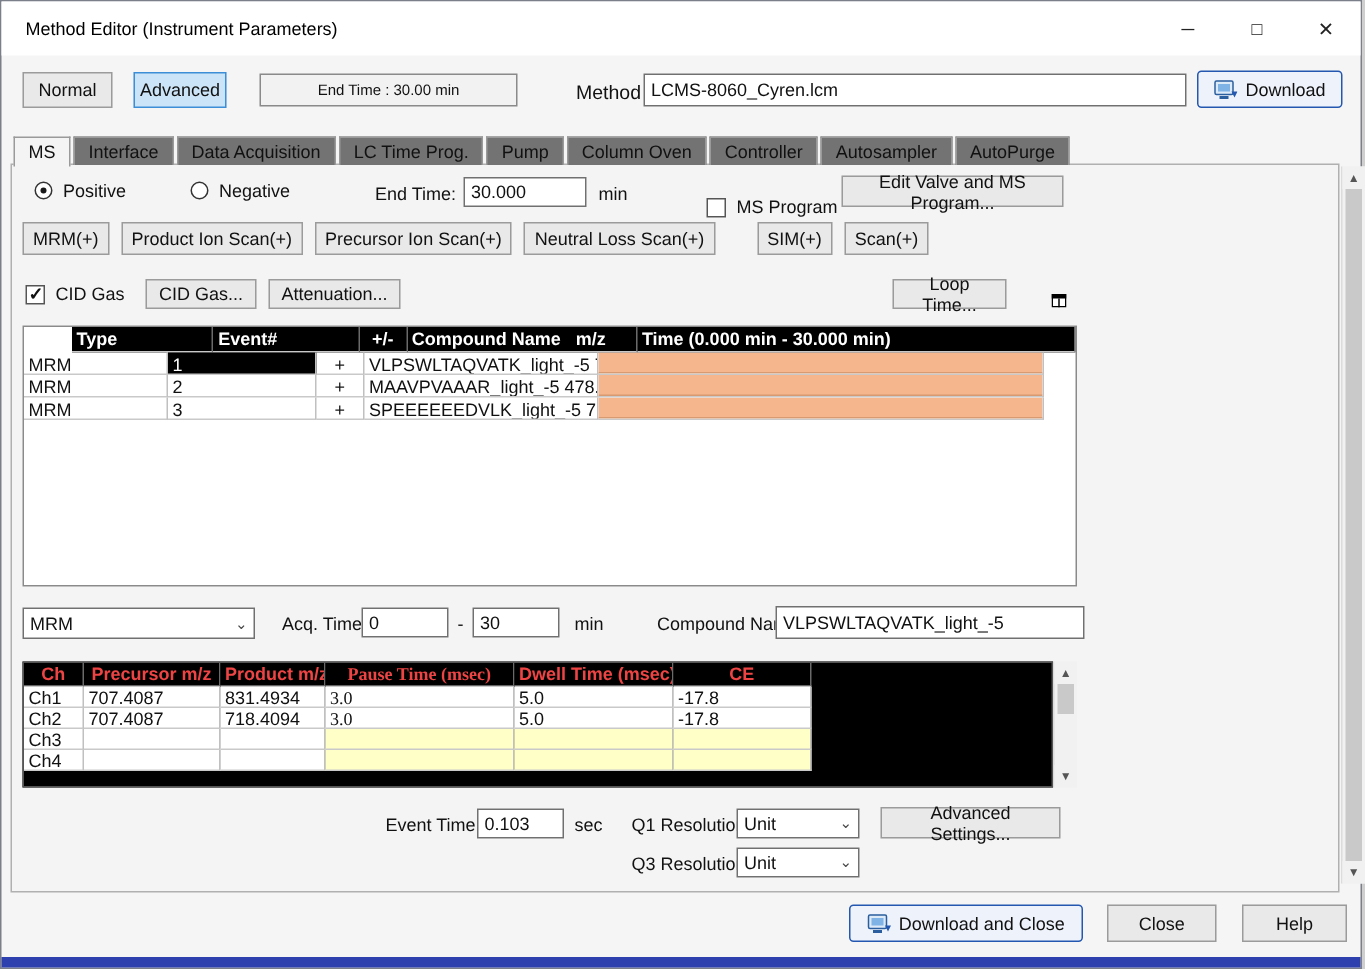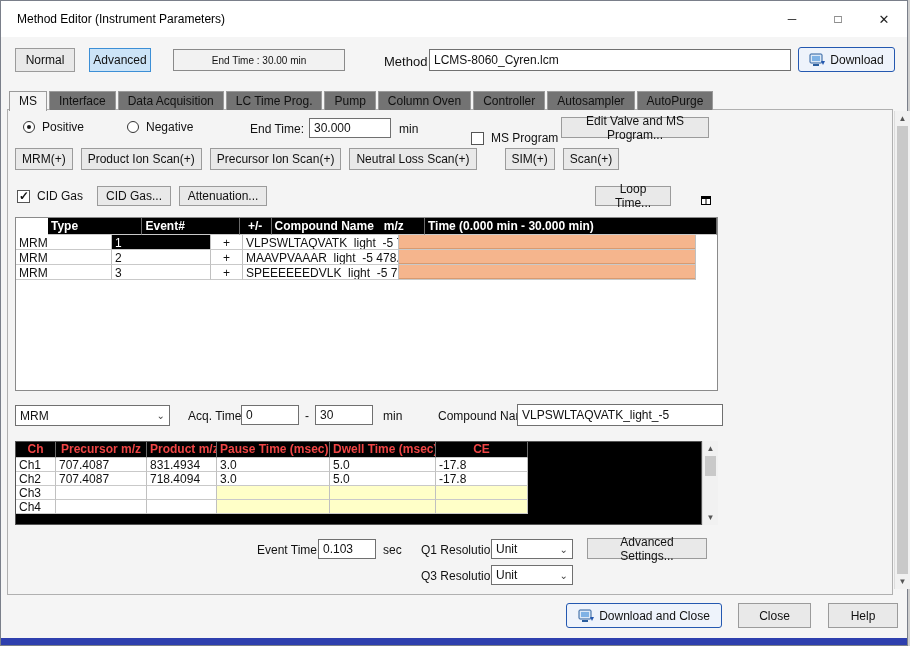--- a/index.html
+++ b/index.html
@@ -65,21 +65,21 @@
   .channel-table { left:14px; top:440px; width:687px; height:84px; background:#000;
                    border:1px solid #555; overflow:hidden; }
   .ct-header, .ct-row { display:flex; }
   .ct-header { height:16px; }
   .ct-header .ct-cell { background:#000; color:#ef4444; font-weight:bold; text-align:center;
                         border-right:1px solid #6a6a6a; }
   .ct-cell { height:100%; padding:0 3px; background:#fff; border-right:1px solid #c0c0c0;
              border-bottom:1px solid #c9c9c9; overflow:hidden; white-space:nowrap; }
   .ct-row { height:14px; }
   .ct-cell.yellow { background:#ffffc8; }
-  .cc0{width:40px;} .cc1{width:91px;} .cc2{width:70px;} .cc3{width:113px;} .cc4{width:106px;} .cc5{width:92px;}
+  .cc0{width:40px;} .cc1{width:91px;} .cc2{width:70px;} .cc3{width:126px;font-family:Liberation Serif, serif;} .cc4{width:106px;} .cc5{width:92px;}
 
   
   .scrollbar { background:#f1f1f1; border-left:1px solid #dcdcdc; }
   .sb-arrow { height:15px; display:flex; align-items:center; justify-content:center;
               font-size:8px; color:#555; background:#f1f1f1; }
   .sb-track { position:relative; }
   .sb-thumb { position:absolute; left:2px; right:2px; background:#c9c9c9; }
 
   .footer-blue { position:absolute; left:0; bottom:0; width:100%; height:7px; background:#2e3fae; }
 

